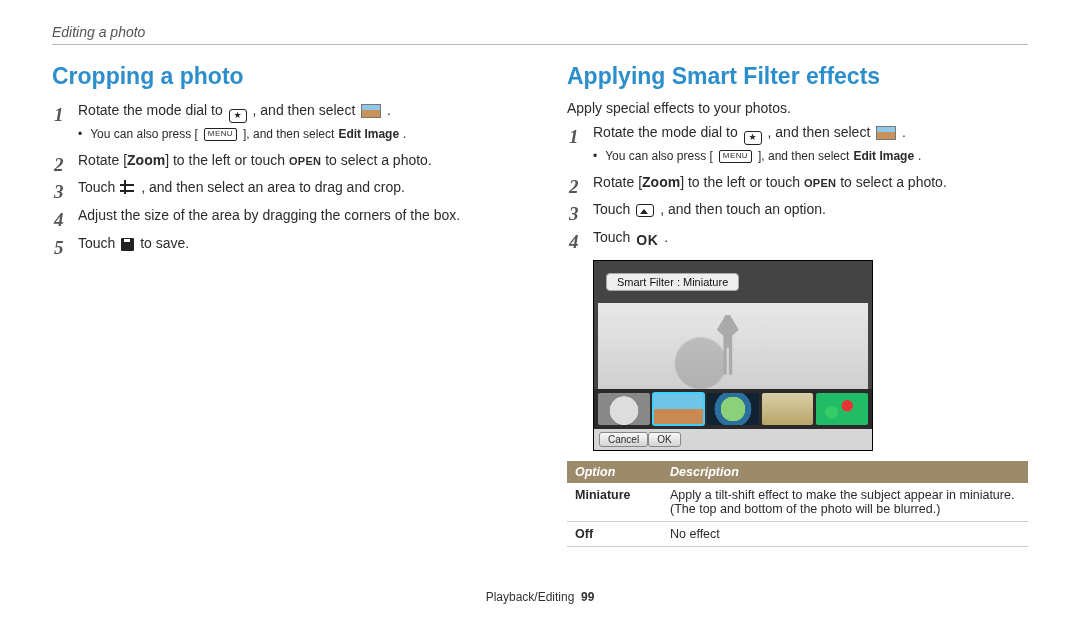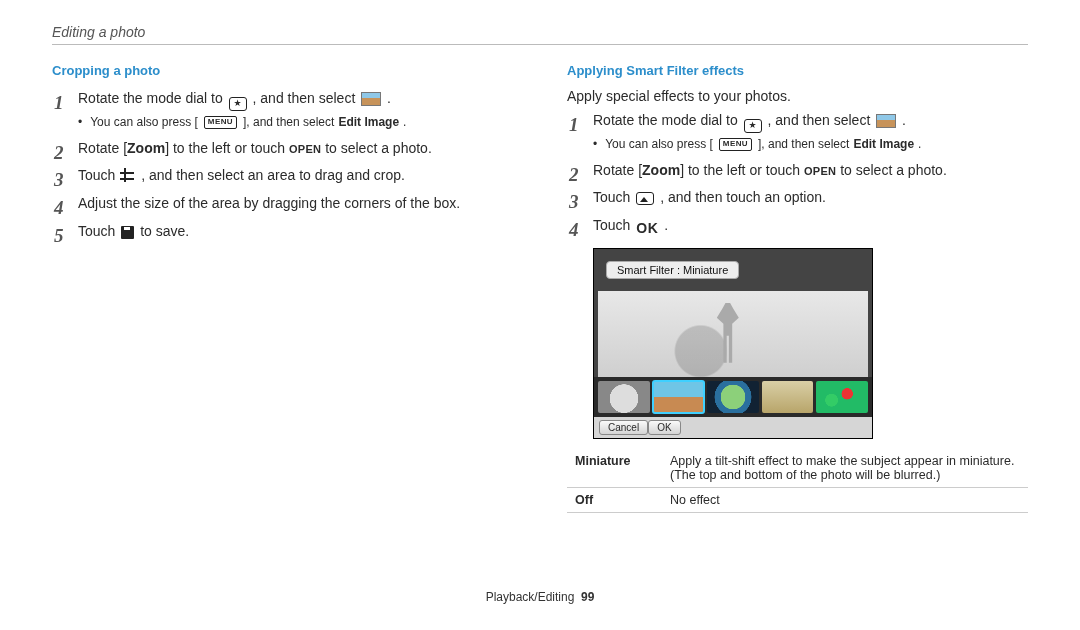--- a/index.html
+++ b/index.html
@@ -23,21 +23,21 @@
     margin-bottom: 18px;
   }
   .cols {
     display: flex;
     gap: 54px;
   }
   .col { flex: 1 1 0; }
   h2.section {
     color: #2c8ecb;
     font-weight: 700;
-    font-size: 13px;
+    font-size: 23px;
     margin-bottom: 10px;
   }
   .intro {
     font-size: 14px;
     margin-bottom: 6px;
   }
   ol.steps {
     list-style: none;
     counter-reset: step;
   }
@@ -79,21 +79,21 @@
     margin: 0 2px;
   }
   .icon.box {
     width: 18px; height: 14px;
     border: 1.3px solid #222; border-radius: 3px;
     font-size: 9px;
   }
   .icon.menu-btn {
     width: auto; height: 13px;
     border: 1.2px solid #222; border-radius: 2px;
-    font-size: 8px; font-weight: bold; letter-spacing: 0.4px;
+    font-size: 8px; font-weight: normal; letter-spacing: 0.4px;
     padding: 0 3px; line-height: 12px;
   }
   .icon.crop {
     width: 14px; height: 14px;
     position: relative;
   }
   .icon.crop::before, .icon.crop::after {
     content: "";
     position: absolute; background: #222;
   }
@@ -274,20 +274,24 @@
           <div class="thumb t5"></div>
         </div>
         <div class="shot-btns">
           <div class="shot-btn">Cancel</div>
           <div class="shot-btn">OK</div>
         </div>
       </div>
 
       <table class="opts">
         <tbody>
+            <tr>
+          <th>Option</th>
+          <th>Description</th>
+        </tr>
         <tr>
           <td class="k">Miniature</td>
           <td>Apply a tilt-shift effect to make the subject appear in miniature. (The top and bottom of the photo will be blurred.)</td>
         </tr>
         <tr>
           <td class="k">Off</td>
           <td>No effect</td>
         </tr>
       </tbody>
         </table>

